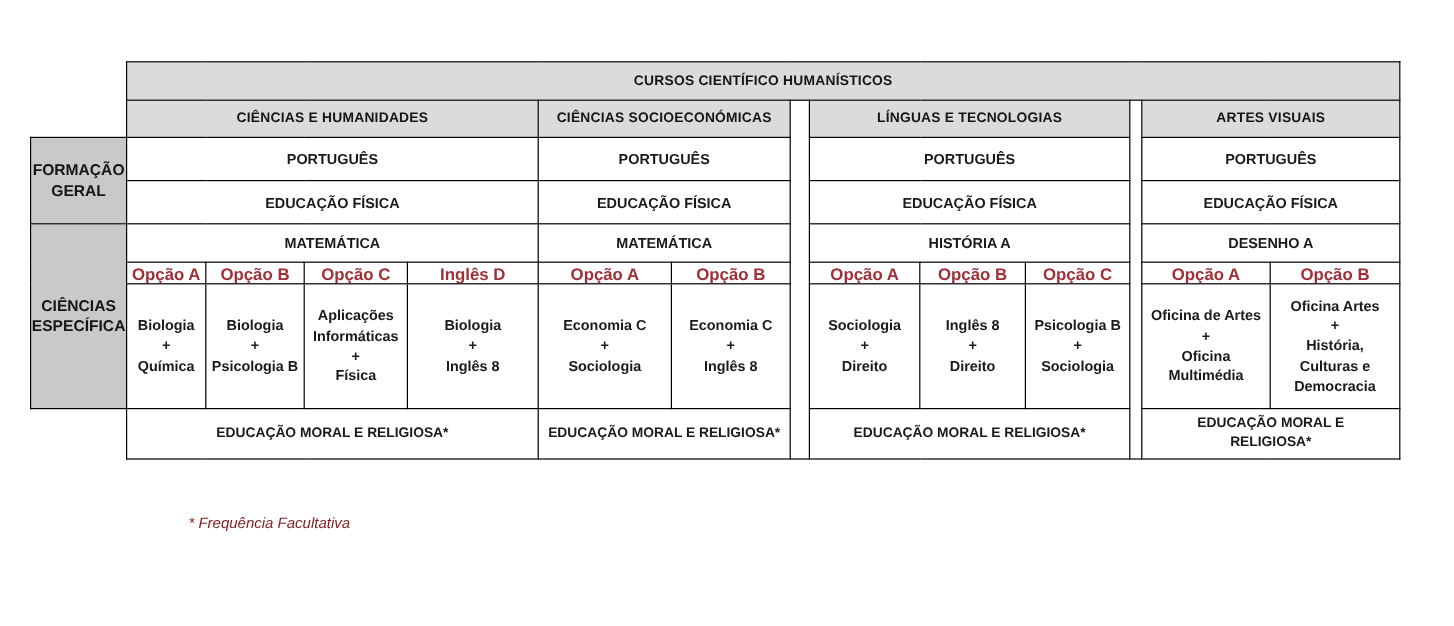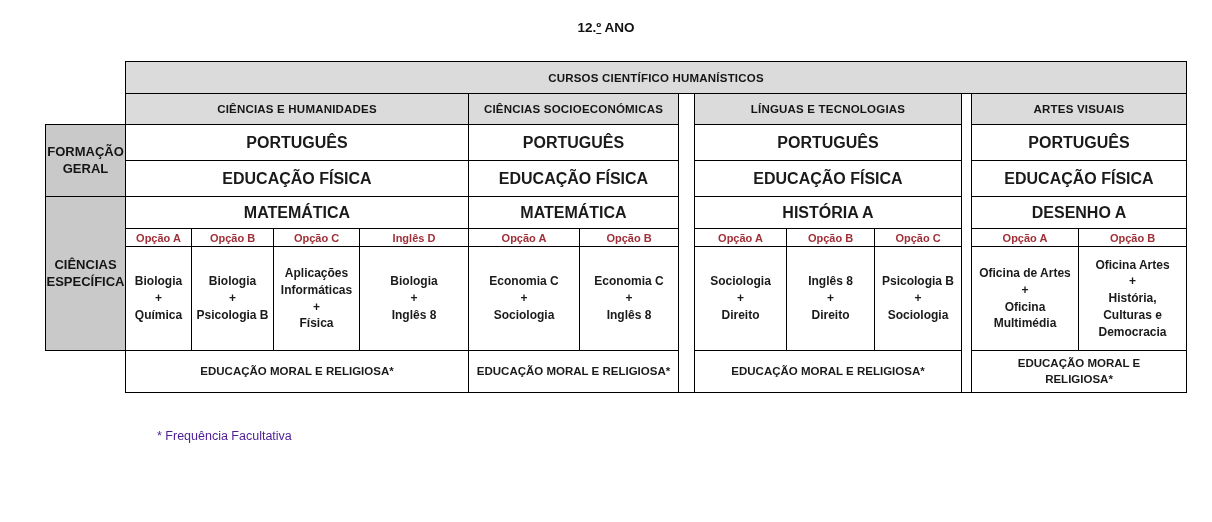--- a/index.html
+++ b/index.html
@@ -1,43 +1,40 @@
 <!DOCTYPE html>
 <html><head>
 <meta charset="utf-8">
 <style>
   html,body{margin:0;padding:0;background:#ffffff;}
   .page{position:relative;width:1212px;height:522px;background:#fff;overflow:hidden;
         font-family:"Liberation Sans",sans-serif;color:#1a1a1a;}
   .title{position:absolute;top:20px;left:0;width:1212px;text-align:center;
          font-size:13.5px;font-weight:bold;color:#111;}
   .title .ord{text-decoration:underline;}
-  table.tbl{position:absolute;left:25px;top:61px;border-collapse:collapse;table-layout:fixed;margin-left:20px;}
+  table.tbl{position:absolute;left:25px;top:51px;border-collapse:collapse;table-layout:fixed;}
   .tbl td{border:1px solid #000;text-align:center;vertical-align:middle;padding:0;
           font-weight:bold;overflow:hidden;}
   td.noborder{border:none;background:transparent;}
   td.hdr{background:#dbdbdb;font-size:11.5px;letter-spacing:.2px;color:#151515;}
   td.lbl{background:#c9c9c9;font-size:13px;line-height:1.3;color:#151515;}
-  td.ghdr{font-size:16px;background:#fff;}
-  td.opt{font-size:11px;color:#a03038;background:#fff;}
+  td.ghdr{font-size:12px;background:#fff;}
+  td.opt{font-size:14px;color:#a03038;background:#fff;}
   td.subj{font-size:12px;line-height:1.4;white-space:pre-line;background:#fff;}
   td.emr{font-size:11.5px;background:#fff;line-height:1.35;}
   td.emr .wrapnarrow{display:inline-block;max-width:175px;}
   td.spacer{background:#fff;border-top:none;}
-  .footnote{position:absolute;left:157px;top:429px;font-size:12.5px;
-            font-weight:normal;color:#4c1d95;}
+  .footnote{position:absolute;left:157px;top:429px;font-size:12.5px;font-style:italic;
+            font-weight:normal;color:#7f1d1d;}
 </style>
 </head>
 <body>
 
 <div class="page">
 
-  <div class="title">
-    <span>12.</span><span class="ord">º</span><span> ANO</span>
-  </div>
 
   <table class="tbl">
     <colgroup>
       <col style="width:80px">
         <col style="width:66px">
         <col style="width:82px">
       <col style="width:86px">
         <col style="width:109px">
         <col style="width:111px">
       <col style="width:99px">

